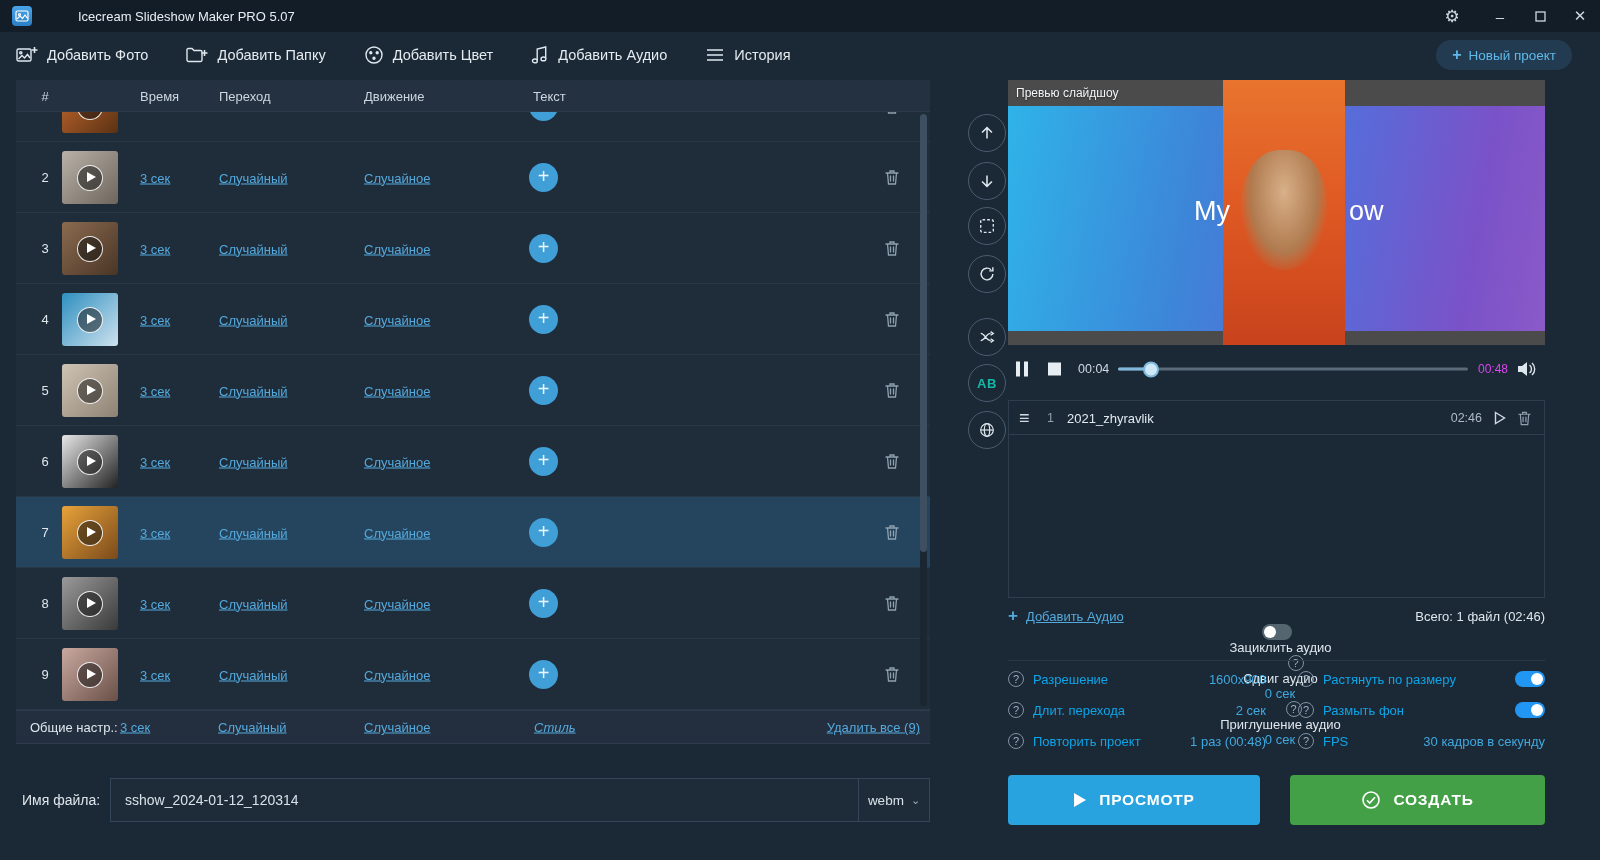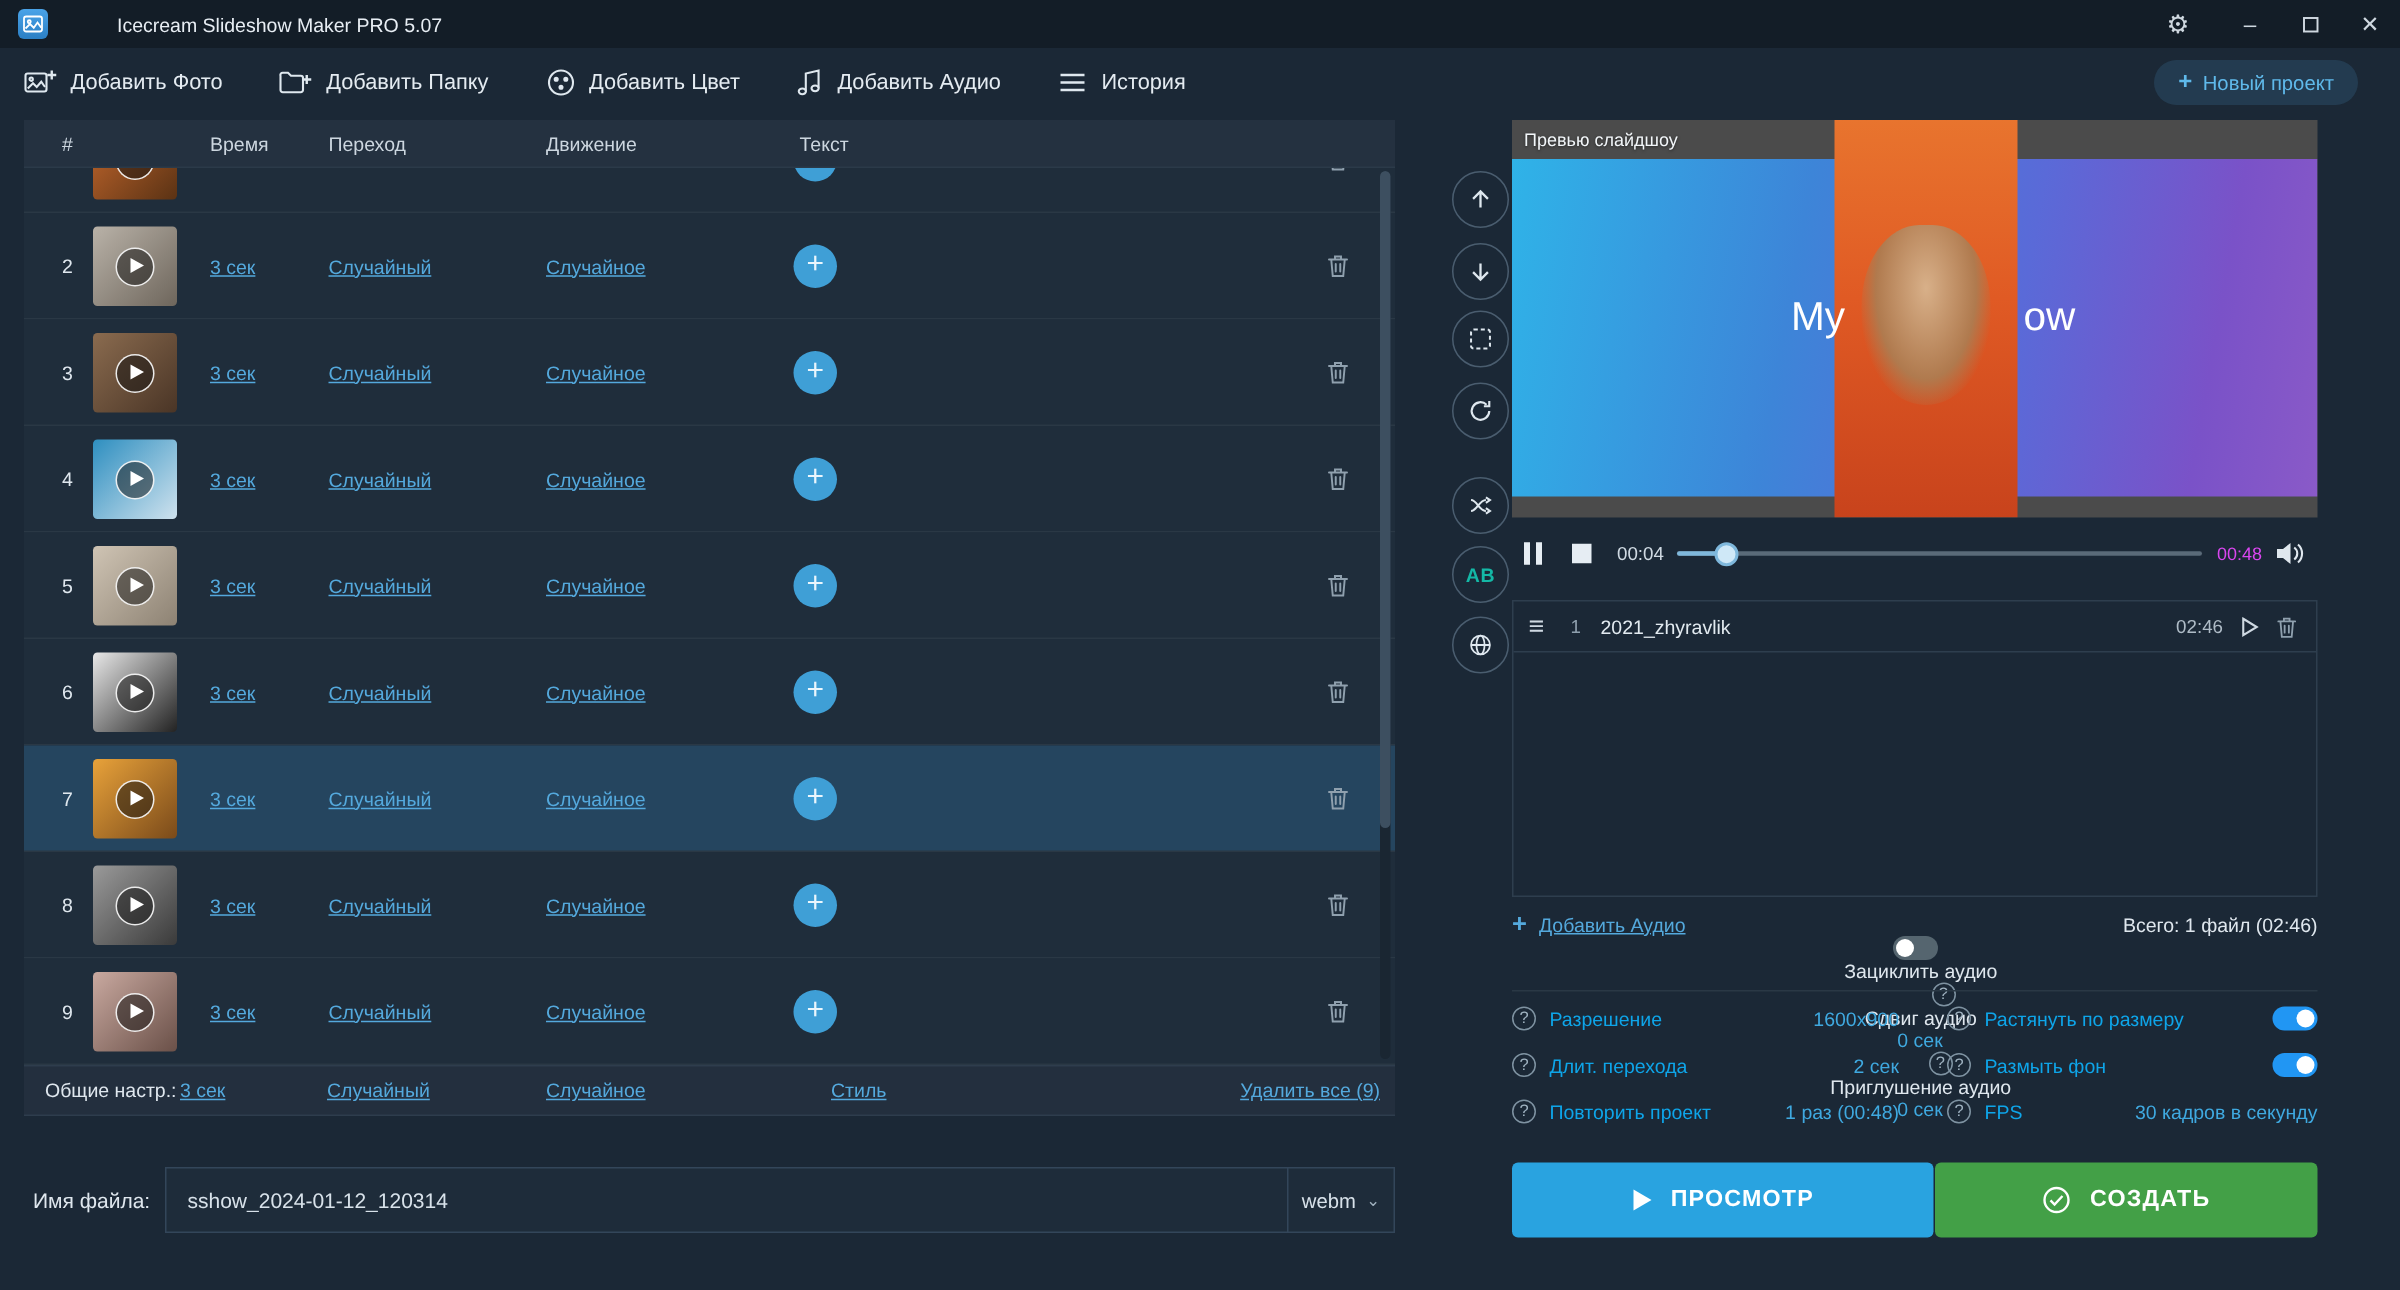--- a/index.html
+++ b/index.html
@@ -44,21 +44,21 @@
   .playov::after { content:""; position:absolute; left:9px; top:6.5px; border-left:9px solid #fff; border-top:5.5px solid transparent; border-bottom:5.5px solid transparent; }
   .lnk { position:absolute; top:50%; transform:translateY(-50%); color:#54a9dd; font-size:13px; text-decoration:underline; cursor:pointer; }
   .ctime { left:124px; } .ctrans { left:203px; } .cmotion { left:348px; }
   .addtext { position:absolute; left:513px; top:21px; width:29px; height:29px; border-radius:50%; background:#3f9fd6; color:#eaf6fd; font-size:20px; line-height:27px; text-align:center; cursor:pointer; }
   .trashbtn { position:absolute; left:868px; top:26px; cursor:pointer; }
   .vscroll { position:absolute; right:3px; top:2px; width:7px; height:592px; background:#1a2632; border-radius:4px; }
   .vthumb { position:absolute; left:0; top:0; width:7px; height:438px; background:#3d4f60; border-radius:4px; }
   .tfoot { position:relative; height:34px; background:#232f3e; border-top:1px solid #2e3d4d; border-bottom:1px solid #2e3d4d; font-size:13px; }
   .tfoot > * { position:absolute; top:50%; transform:translateY(-50%); }
   .f-label { left:14px; color:#dfe7ee; }
-  .f-time { left:104px; } .f-trans { left:202px; } .f-motion { left:348px; } .f-style { left:538px; }
+  .f-time { left:104px; } .f-trans { left:202px; } .f-motion { left:348px; } .f-style { left:518px;font-style:italic; }
   .f-del { right:10px; }
 
   
   .fnlabel { position:absolute; left:22px; top:792px; font-size:14px; color:#dfe7ee; }
   .fninput { position:absolute; left:110px; top:778px; width:748px; height:44px; background:#1e2c3a; border:1px solid #33465a; border-right:none; color:#d8e2ea; font-size:14px; padding-left:14px; font-family:"Liberation Sans",sans-serif; outline:none; }
   .fnformat { position:absolute; left:858px; top:778px; width:72px; height:44px; background:#1e2c3a; border:1px solid #33465a; display:flex; align-items:center; justify-content:center; gap:7px; font-size:13.5px; color:#d8e2ea; cursor:pointer; }
   .chev { font-size:11px; color:#9fb0bd; }
 
   
   .sidebtn { position:absolute; left:968px; width:38px; height:38px; border-radius:50%; border:1.5px solid #4a5d6f; display:flex; align-items:center; justify-content:center; color:#14b8a6; cursor:pointer; background:transparent; }
@@ -115,21 +115,21 @@
 
   
   .setrow { position:absolute; height:22px; display:flex; align-items:center; font-size:13px; }
   .setrow .lbl { margin-left:9px; color:#0ea5e9; }
   .setrow .val { margin-left:auto; }
   .sl { left:1008px; width:258px; } .sr { left:1298px; width:247px; }
   .r1 { top:668px; } .r2 { top:699px; } .r3 { top:730px; }
 
   
   .bigbtn { position:absolute; top:775px; height:50px; border-radius:4px; display:flex; align-items:center; justify-content:center; gap:12px; color:#fff; font-size:15.5px; font-weight:bold; letter-spacing:.8px; cursor:pointer; }
-  .btn-preview { left:1008px; width:281px; background:#29a3e0; }
+  .btn-preview { left:1008px; width:252px; background:#29a3e0; }
   .btn-create { left:1290px; width:255px; background:#43a047; }
 </style>
 </head>
 <body>
 
 <div class="titlebar">
   <div class="appicon">
     <svg width="14" height="12" viewBox="0 0 14 12" fill="none" stroke="#ffffff" stroke-width="1.2">
         <rect x="1" y="1" width="12" height="10" rx="1.5"></rect>
         <circle cx="4.5" cy="4.5" r="1"></circle>

